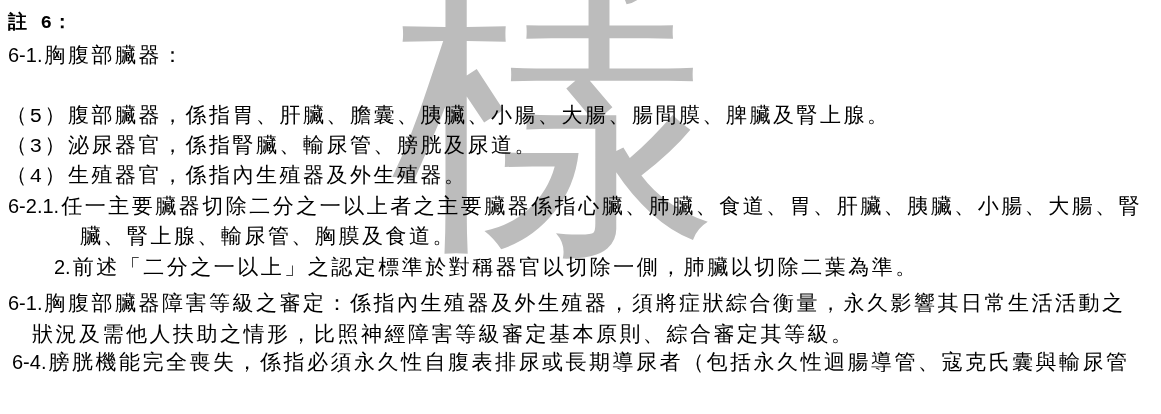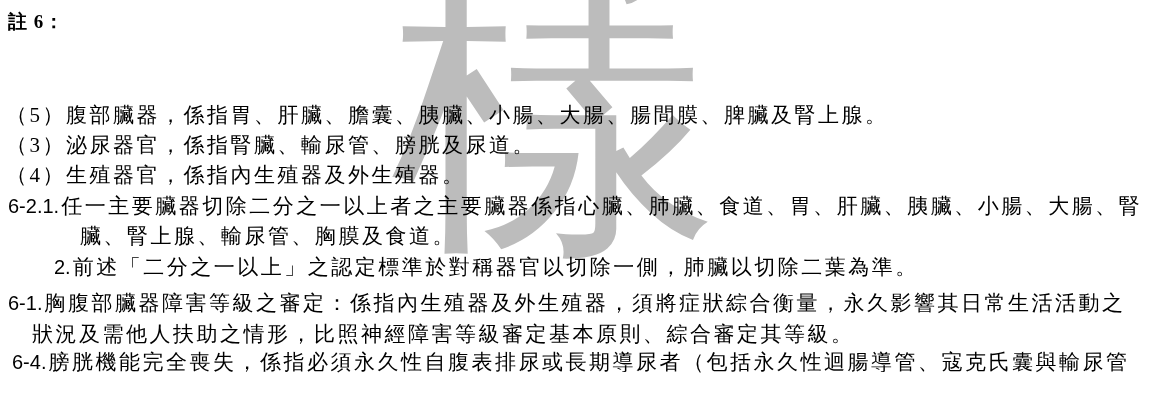--- a/index.html
+++ b/index.html
@@ -46,37 +46,40 @@
     font-size: 19px;
     letter-spacing: 1px;
   }
   .num {
     font-family: "Liberation Sans", sans-serif;
     font-size: 20px;
     letter-spacing: 0px;
     margin-right: 2px;
   }
   .zh {
-    font-family: Liberation Serif, serif;
+    font-family: Liberation Mono, monospace;
     letter-spacing: 2.5px;
   }
 </style>
 </head>
 <body>
 
 <div class="page">
 
   <div class="watermark" style="color: rgb(188, 188, 188);">樣</div>
 
   <div class="textlayer">
 
     <div class="line note-title" style="top:10px; left:8px;">
       <span class="zh" style="font-weight:bold; letter-spacing:1px;">註 6：</span>
     </div>
 
+    <div class="line" style="top:43px; left:8px;">
+      <span class="num">6-1.</span><span class="zh">胸腹部臟器：</span>
+    </div>
 
 
     <div class="line" style="top:103px; left:6px;">
       <span class="zh">（5）腹部臟器，係指胃、肝臟、膽囊、胰臟、小腸、大腸、腸間膜、脾臟及腎上腺。</span>
     </div>
 
     <div class="line" style="top:133px; left:6px;">
       <span class="zh">（3）泌尿器官，係指腎臟、輸尿管、膀胱及尿道。</span>
     </div>
 

